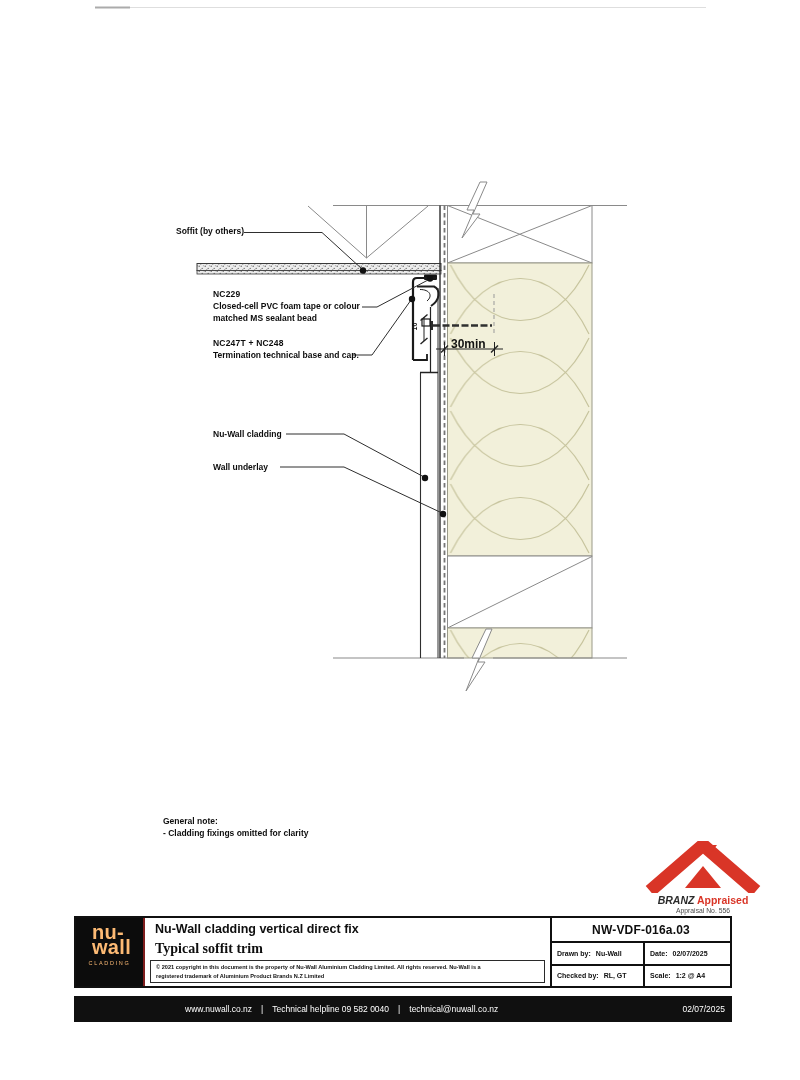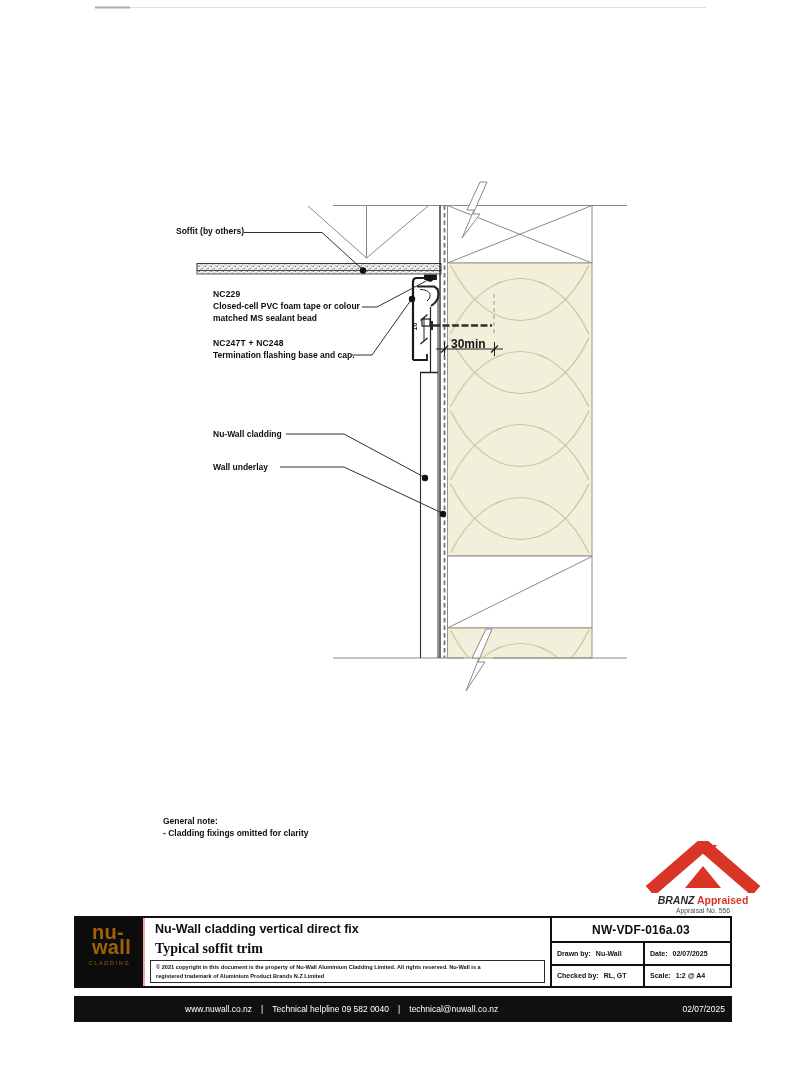--- a/index.html
+++ b/index.html
@@ -17,24 +17,24 @@
   .note-item{position:absolute;font-size:8.5px;font-weight:600;}
   
   .branz{position:absolute;left:640px;top:841px;width:126px;text-align:center;}
   .branz-words{font-size:10.5px;font-weight:800;margin-top:1px;}
   .branz-words .red{color:#d93527;}
   .branz-words .dark{color:#2b2b2b;font-style:italic;}
   .branz-no{font-size:6.8px;color:#4a4a4a;margin-top:1px;font-weight:400;}
   
   .tblock{position:absolute;left:74px;top:916px;width:658px;height:72px;border:2px solid #101010;
           box-sizing:border-box;display:flex;background:#fff;}
-  .nu-logo{width:67px;background:#0c0c0c;color:#a16207;box-sizing:border-box;padding-top:7px;flex:none;}
+  .nu-logo{width:67px;background:#0c0c0c;color:#fdba74;box-sizing:border-box;padding-top:7px;flex:none;}
   .nu-word{font-size:20px;font-weight:700;line-height:15px;padding-left:16px;letter-spacing:.3px;}
   .nu-sub{font-size:5.5px;letter-spacing:1.7px;text-align:center;margin-top:5px;font-weight:400;}
-  .t-mid{flex:1;border-left:2px solid #fca5a5;box-sizing:border-box;display:flex;flex-direction:column;min-width:0;}
+  .t-mid{flex:1;border-left:2px solid #7f1d1d;box-sizing:border-box;display:flex;flex-direction:column;min-width:0;}
   .t-title{font-size:12.5px;font-weight:800;padding:4px 10px 0;}
   .t-sub{font-size:14px;font-weight:800;padding:5px 10px 0;font-family:Liberation Serif, serif;}
   .t-copy{margin:3px 5px 4px;border:1px solid #2a2a2a;padding:2px 5px;font-size:5.6px;font-weight:700;
           line-height:1.55;color:#111;}
   .t-right{width:180px;flex:none;border-left:2px solid #101010;box-sizing:border-box;display:flex;flex-direction:column;}
   .t-dn{height:25px;border-bottom:2px solid #101010;box-sizing:border-box;display:flex;align-items:center;
         justify-content:center;font-size:12px;font-weight:800;letter-spacing:.2px;}
   .t-row{flex:1;display:flex;box-sizing:border-box;}
   .t-row.first{border-bottom:2px solid #101010;}
   .t-cell{display:flex;align-items:center;padding:0 5px;font-size:7px;font-weight:700;box-sizing:border-box;}
@@ -177,21 +177,21 @@
     </g>
   </svg>
 
   <div class="dlab" style="left:176px;top:226px">Soffit (by others)</div>
 
   <div class="dlab code" style="left:213px;top:289px">NC229</div>
   <div class="dlab" style="left:213px;top:301px">Closed-cell PVC foam tape or colour</div>
   <div class="dlab" style="left:213px;top:313px">matched MS sealant bead</div>
 
   <div class="dlab code" style="left:213px;top:338px">NC247T + NC248</div>
-  <div class="dlab" style="left:213px;top:350px">Termination flashing base and cap.</div>
+  <div class="dlab" style="left:213px;top:350px">Termination technical base and cap.</div>
 
   <div class="dlab" style="left:213px;top:429px">Nu-Wall cladding</div>
   <div class="dlab" style="left:213px;top:462px">Wall underlay</div>
 
   <div class="dim" style="left:451px;top:337px">30min</div>
   <div class="dim dim-rot" style="left:406px;top:323px;width:16px;text-align:center;font-size:7px">10</div>
 
   <div class="note-title" style="left:163px;top:816px">General note:</div>
   <div class="note-item" style="left:163px;top:828px">- Cladding fixings omitted for clarity</div>
 

